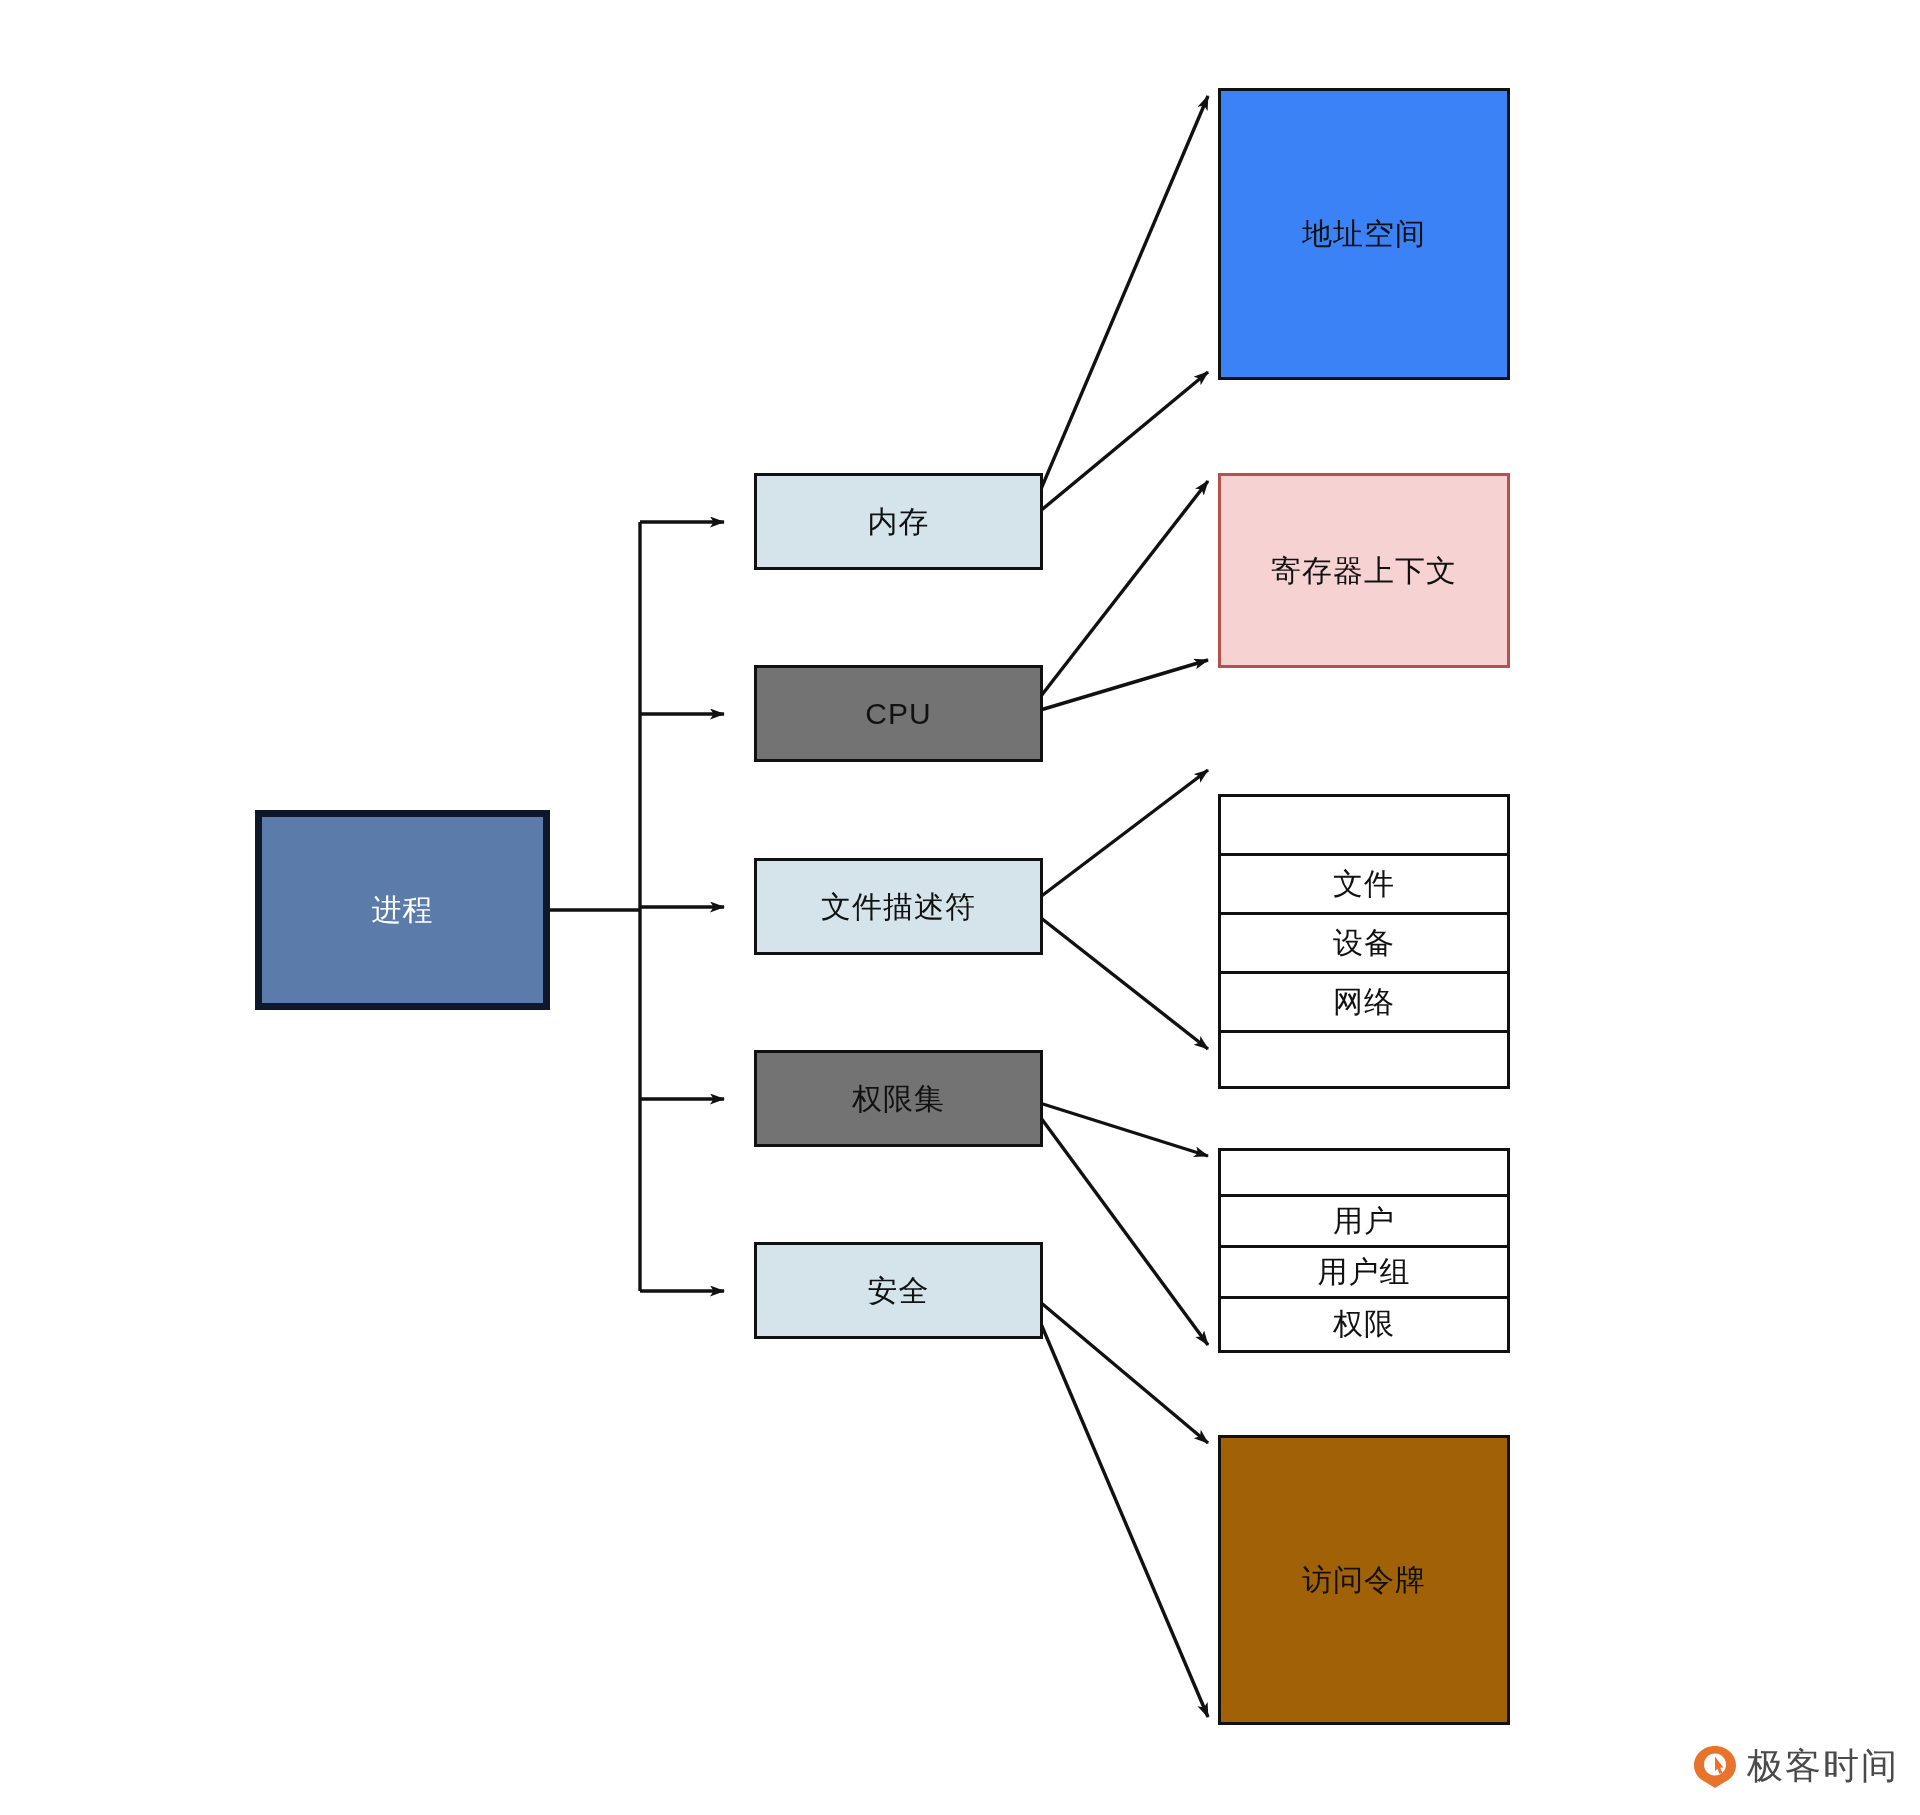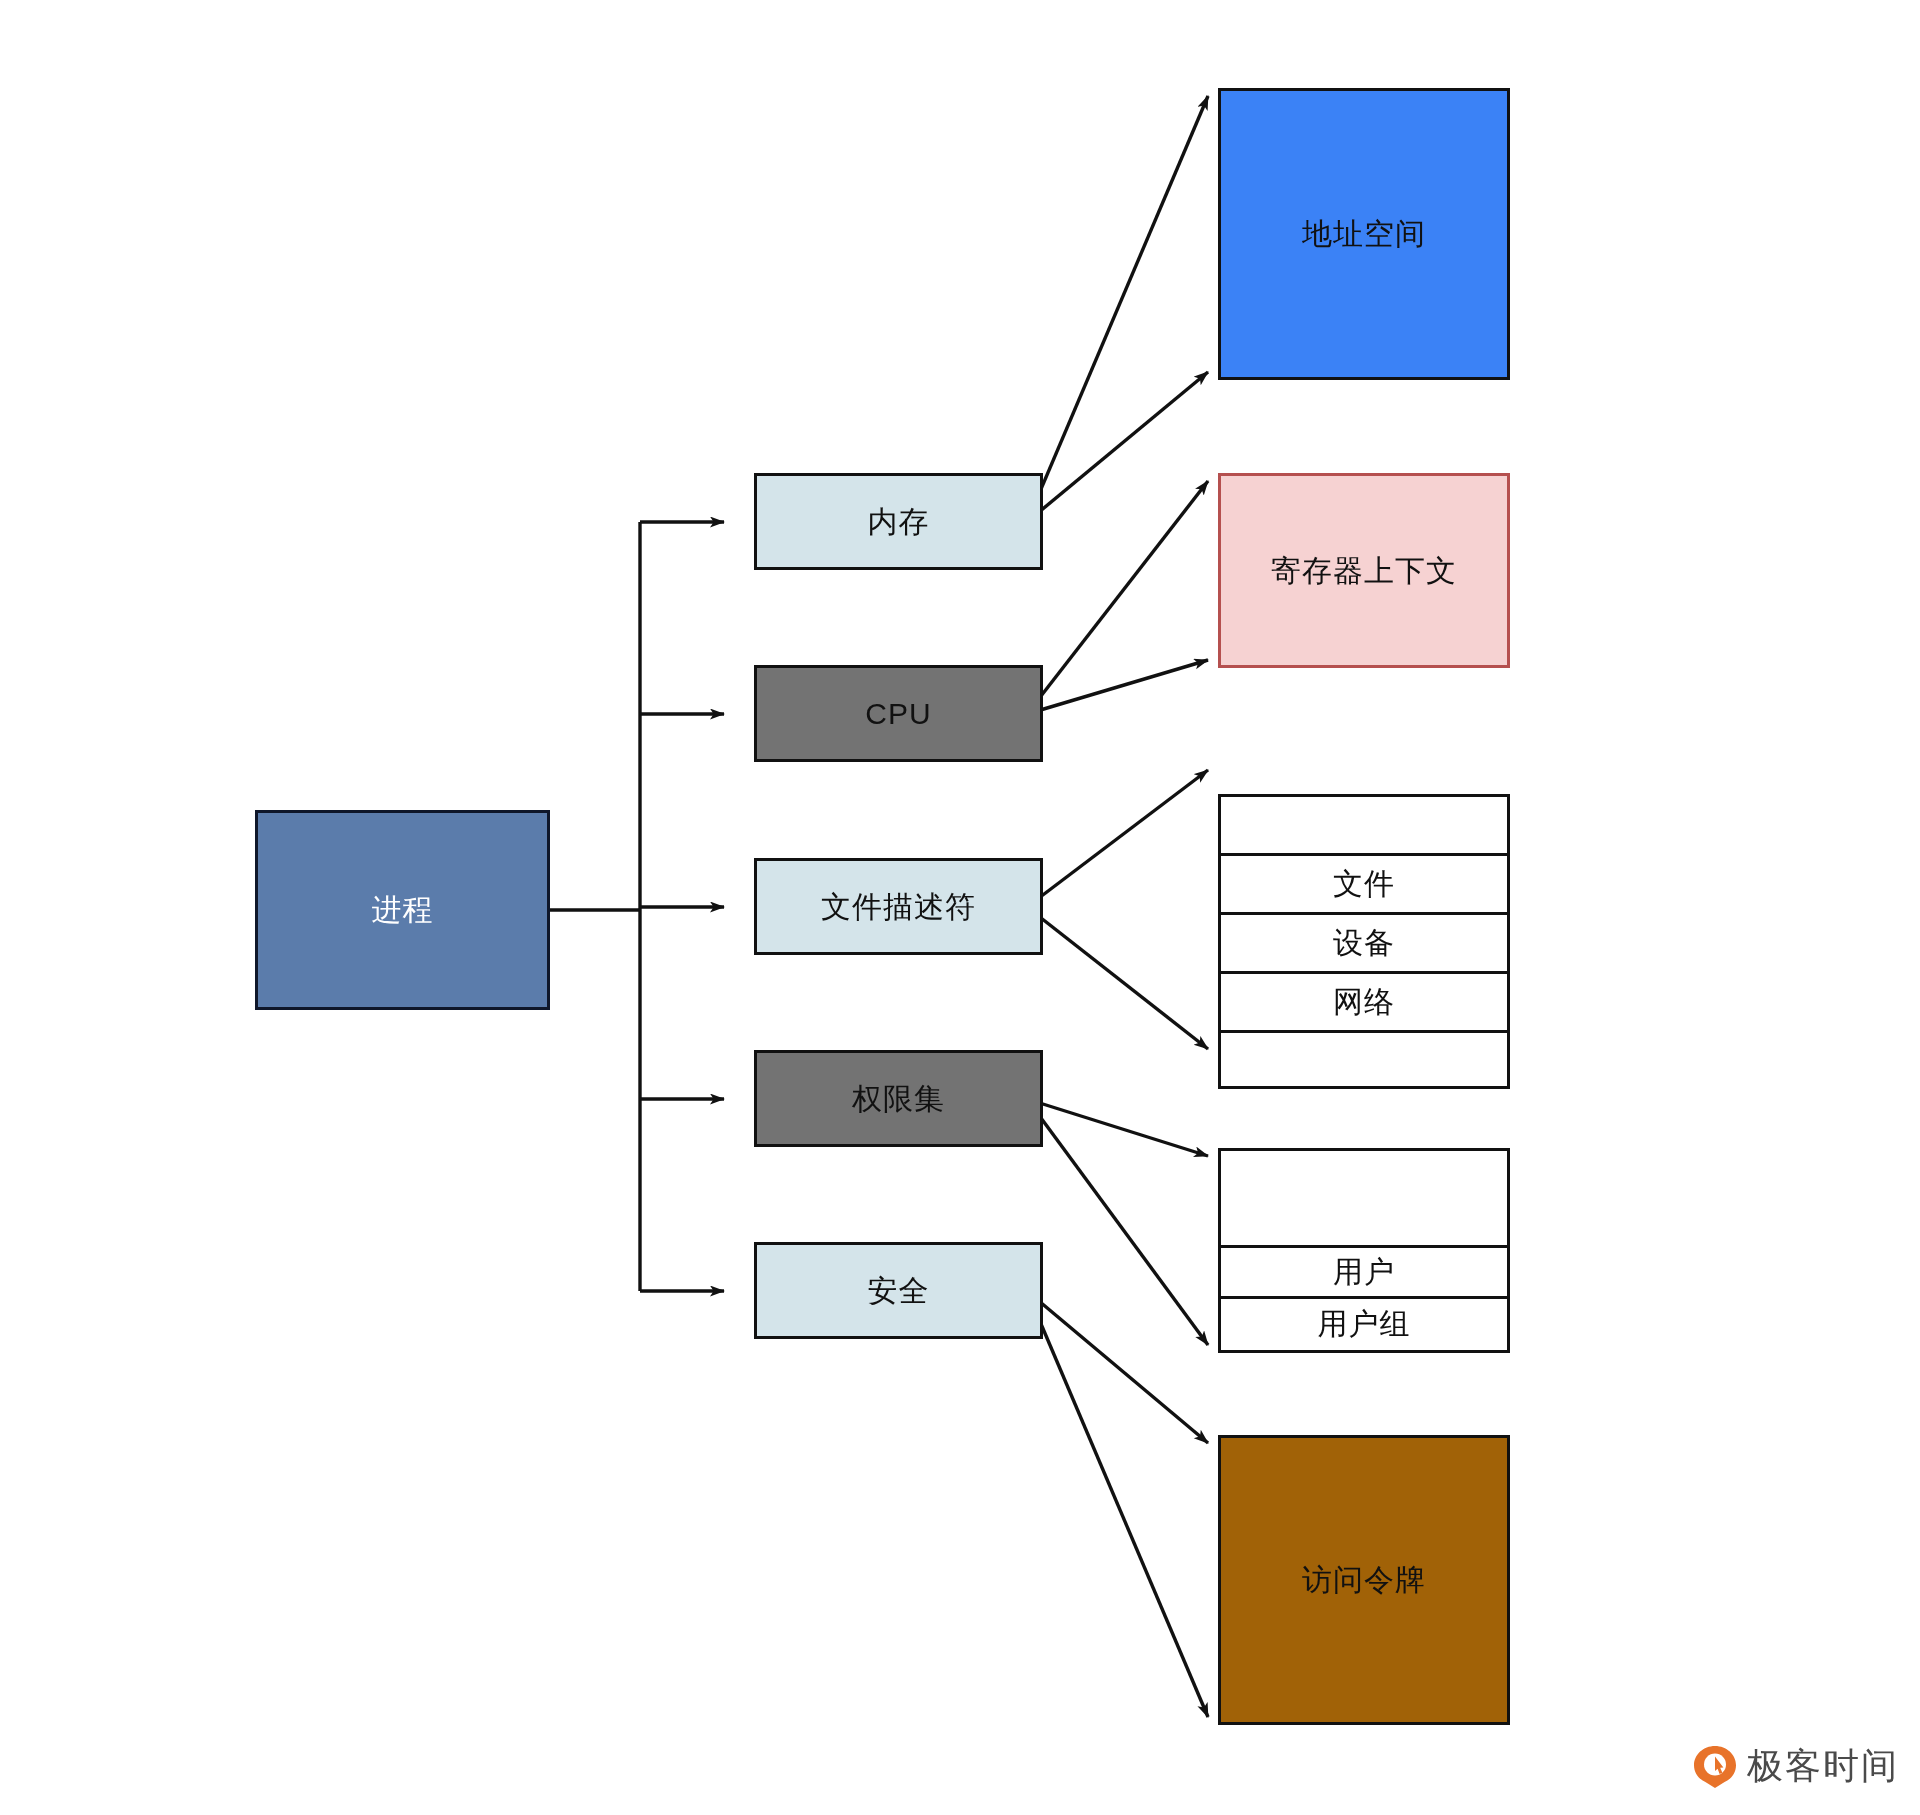--- a/index.html
+++ b/index.html
@@ -3,21 +3,21 @@
 <meta charset="utf-8">
 <style>
   html,body{margin:0;padding:0;background:#ffffff;}
   body{width:1920px;height:1815px;position:relative;overflow:hidden;
        font-family:"Liberation Sans","DejaVu Sans",sans-serif;}
   #canvas{position:absolute;left:0;top:0;width:1920px;height:1815px;}
   .node{position:absolute;box-sizing:border-box;display:flex;align-items:center;
         justify-content:center;text-align:center;color:#111111;}
   .node .lbl{font-size:30px;line-height:1.2;letter-spacing:1px;}
   .n-process{left:255px;top:810px;width:295px;height:200px;background:#5B7CAB;
-             border:3px solid #0f172a;}
+             border:7px solid #0f172a;}
   .n-process .lbl{color:#ffffff;}
   .mid{left:738px;width:289px;height:97px;border:3px solid #111111;margin-left:16px;}
   .mid-blue{background:#d4e4ea;}
   .mid-pink{background:#737373;}
   .n-mem{top:473px;}
   .n-cpu{top:665px;}
   .n-fd{top:858px;}
   .n-perm{top:1050px;}
   .n-sec{top:1242px;}
   .n-addr{left:1218px;top:88px;width:292px;height:292px;background:#3b82f6;
@@ -130,20 +130,23 @@
 <div class="tbl t-perm">
   <div class="row">
     <span class="lbl"></span>
   </div>
   <div class="row">
     <span class="lbl">用户</span>
   </div>
   <div class="row">
     <span class="lbl">用户组</span>
   </div>
+  <div class="row">
+    <span class="lbl">权限</span>
+  </div>
 </div>
 
 <div class="logo">
   <span class="logo-mark">
     <svg viewBox="0 0 46 46" width="46" height="46" xmlns="http://www.w3.org/2000/svg">
       <path d="M23 2 C11.4 2 2 10.6 2 21.2 C2 28.6 6.6 35 13.4 38 L23 44 L32.6 38 C39.4 35 44 28.6 44 21.2 C44 10.6 34.6 2 23 2 Z" fill="#E8732A"></path>
       <circle cx="23" cy="20.5" r="11" fill="#ffffff"></circle>
       <path d="M23 12.5 L23 27 L25.6 24.8 L27.6 30 L30.4 28.8 L28.2 23.8 L31.4 23.4 Z" fill="#E8732A"></path>
     </svg>
   </span>

